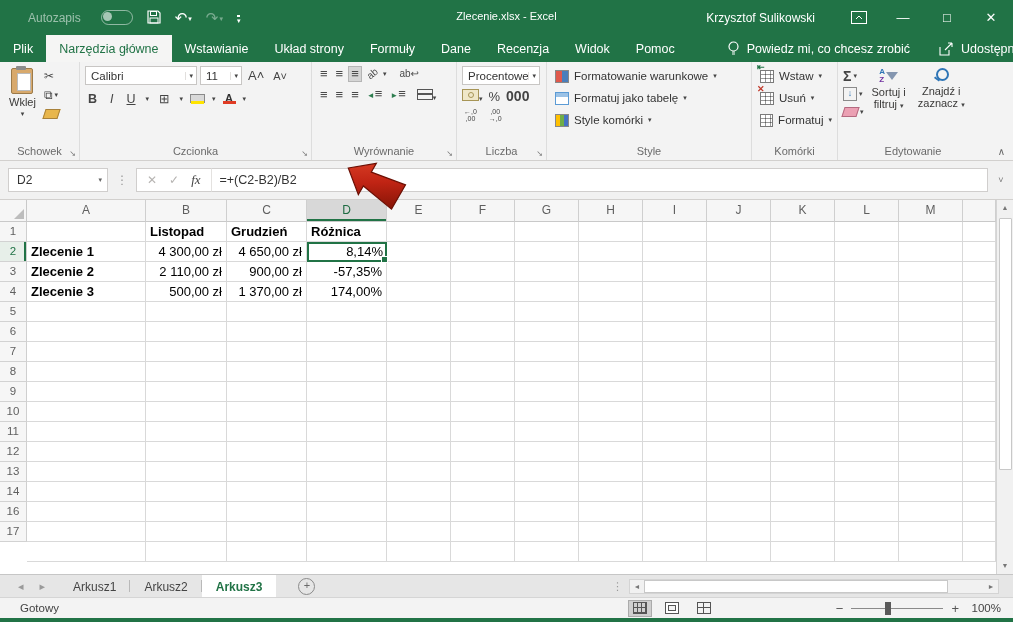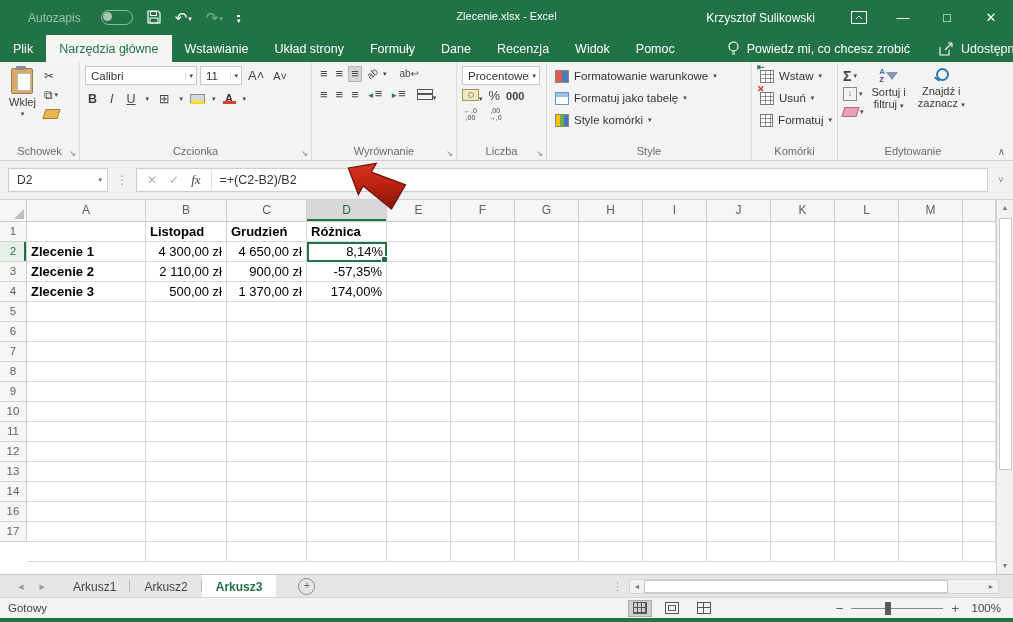--- a/index.html
+++ b/index.html
@@ -133,21 +133,21 @@
   .addsheet .circ{width:15px;height:15px;border:1px solid #8a8a8a;border-radius:50%;color:#6a6a6a;font-size:11px;
                   line-height:13px;text-align:center;}
   .hscrollwrap{margin-left:auto;display:flex;align-items:center;gap:6px;padding-right:14px;}
   .hdots{color:#999;font-size:11px;}
   .hscroll{width:370px;height:15px;background:#f1f1f1;border:1px solid #d4d4d4;display:flex;align-items:center;box-sizing:border-box;}
   .harr{width:14px;text-align:center;font-size:7px;color:#777;}
   .hthumb{flex:1;height:11px;background:#fff;border:1px solid #c8c8c8;margin-right:36px;}
   
   .statusbar{position:absolute;top:597px;left:0;right:0;height:21px;background:#f3f3f3;border-top:1px solid #d5d5d5;
              display:flex;align-items:center;font-size:11.5px;color:#444;box-sizing:border-box;}
-  .status-left{padding-left:8px;}
+  .status-left{padding-left:20px;}
   .status-right{margin-left:auto;display:flex;align-items:center;gap:10px;padding-right:12px;}
   .viewbtns{display:flex;gap:8px;margin-right:110px;}
   .viewbtn{width:24px;height:17px;display:flex;align-items:center;justify-content:center;}
   .viewbtn.active{background:#cfcfcf;border:1px solid #ababab;box-sizing:border-box;}
   .vb-grid{width:12px;height:10px;border:1px solid #555;
      background:repeating-linear-gradient(90deg,transparent 0 3px,#555 3px 4px),repeating-linear-gradient(transparent 0 4px,#555 4px 5px);}
   .vb-page{width:12px;height:10px;border:1px solid #555;box-shadow:inset 0 0 0 2px #fff,inset 0 0 0 3px #555;}
   .vb-break{width:12px;height:10px;border:1px solid #555;background:linear-gradient(90deg,transparent 5px,#555 5px 6px,transparent 6px),linear-gradient(transparent 4px,#555 4px 5px,transparent 5px);}
   .zoomctl{display:flex;align-items:center;gap:8px;}
   .zoomtrack{width:92px;height:1px;background:#8a8a8a;position:relative;}
@@ -311,21 +311,21 @@
 
   <div class="rgroup" style="width:90px">
     <div class="rcontent" style="flex-direction:column;gap:3px">
       <span class="combo" style="width:78px">
         <span style="overflow:hidden;white-space:nowrap">Procentowe</span>
           <span class="dd7">▾</span>
       </span>
       <div class="fontrow" style="gap:6px">
         <span><span class="bill"></span><span class="dd7">▾</span></span>
         <span style="font-size:13px;color:#444">%</span>
-        <span style="font-size:11px;color:#444;font-weight:700">000</span>
+        <span style="font-size:14px;color:#444;font-weight:700">000</span>
       </div>
       <div class="fontrow" style="gap:8px">
         <span class="decbtn">
           <span>←,0</span><br>
           <span>,00</span>
         </span>
         <span class="decbtn">
           <span>,00</span><br>
           <span>→,0</span>
         </span>

